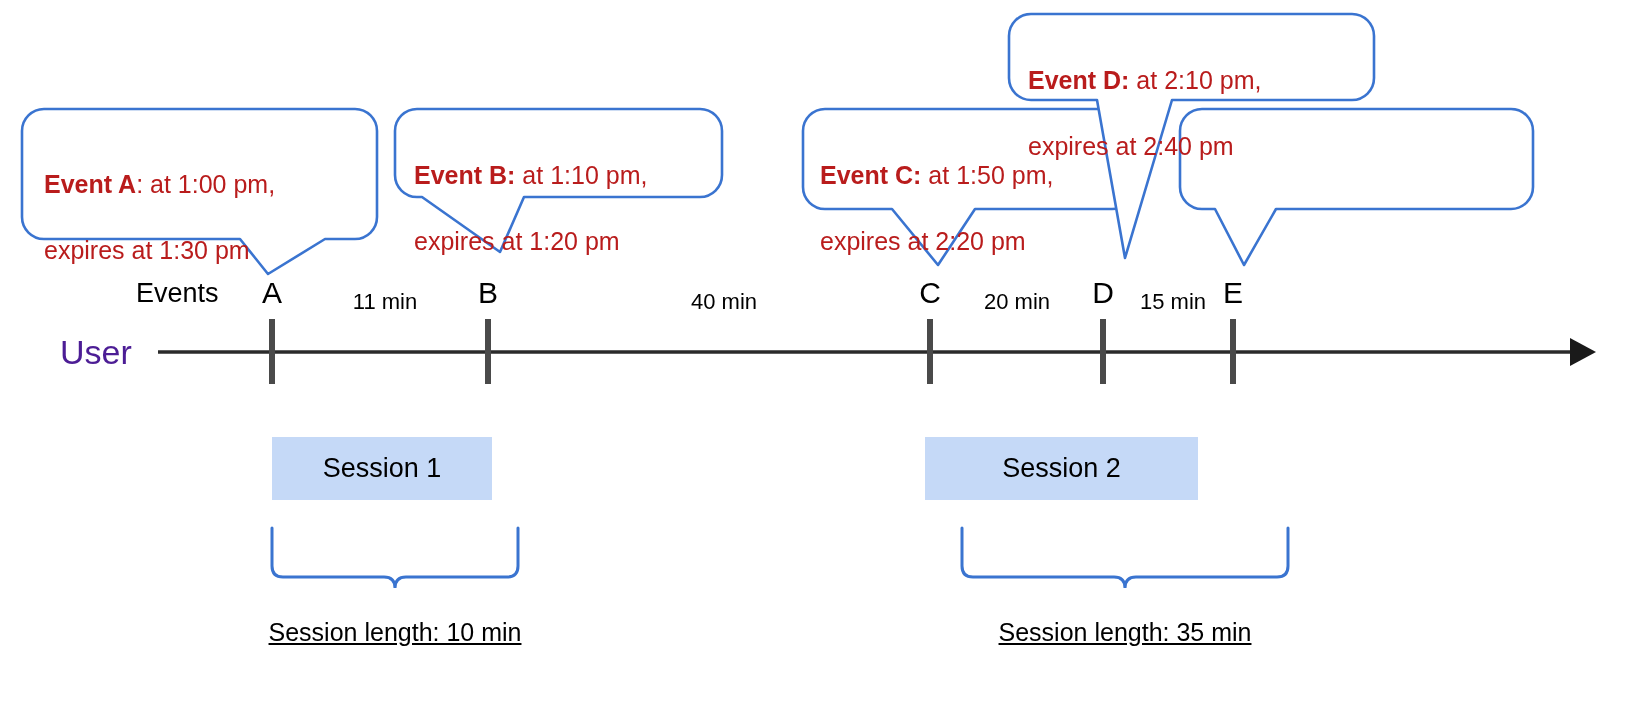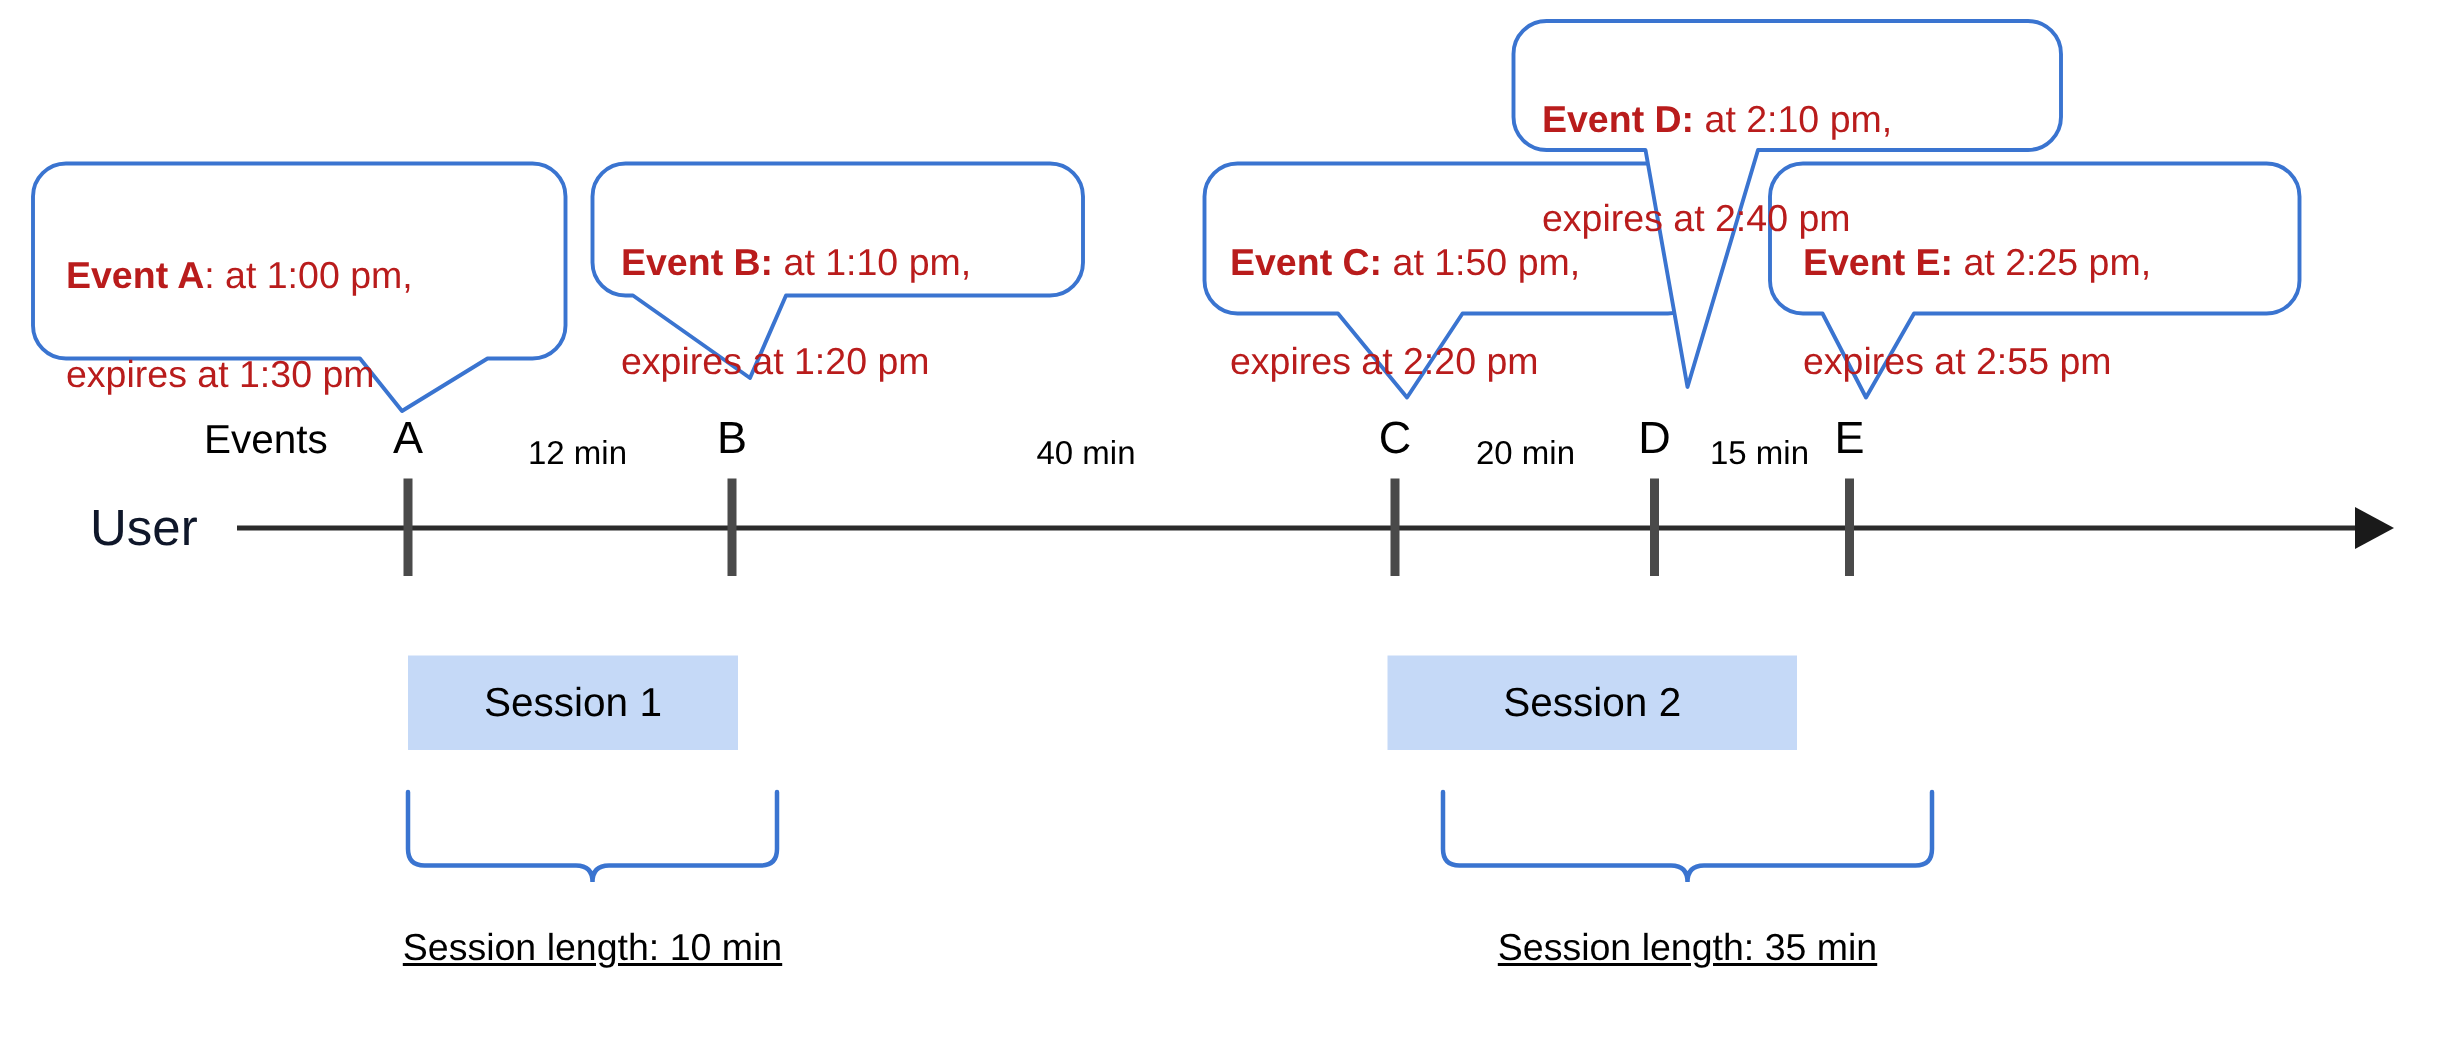--- a/index.html
+++ b/index.html
@@ -30,21 +30,21 @@
     line-height: 1.32;
     white-space: pre-line;
     font-family: "Liberation Sans", sans-serif;
   }
   .callout-text .lead {
     font-weight: bold;
   }
   .axis-label-big {
     position: absolute;
     font-size: 34px;
-    color: #0f172a;
+    color: #4c1d95;
     font-family: "Liberation Sans", sans-serif;
   }
   .axis-label-mid {
     position: absolute;
     font-size: 27px;
     color: #000000;
     font-family: "Liberation Sans", sans-serif;
   }
   .tick-letter {
     position: absolute;
@@ -135,36 +135,32 @@
   <div class="callout-text" style="left:820px; top:126px; width:320px;">
     <span class="lead">Event C:</span><span> at 1:50 pm,</span><br>
     <span>expires at 2:20 pm</span>
   </div>
 
   <div class="callout-text" style="left:1028px; top:31px; width:350px;">
     <span class="lead">Event D:</span><span> at 2:10 pm,</span><br>
     <span>expires at 2:40 pm</span>
   </div>
 
-  <div class="callout-text" style="left:1202px; top:126px; width:335px;">
-    <span class="lead">Event E:</span><span> at 2:25 pm,</span><br>
-    <span>expires at 2:55 pm</span>
-  </div>
 
   <div class="axis-label-mid" style="left:136px; top:278px;">Events</div>
 
   <div class="axis-label-big" style="left:60px; top:333px;">User</div>
 
   <div class="tick-letter" style="left:252px; top:276px; width:40px;">A</div>
   <div class="tick-letter" style="left:468px; top:276px; width:40px;">B</div>
   <div class="tick-letter" style="left:910px; top:276px; width:40px;">C</div>
   <div class="tick-letter" style="left:1083px; top:276px; width:40px;">D</div>
   <div class="tick-letter" style="left:1213px; top:276px; width:40px;">E</div>
 
-  <div class="gap-label" style="left:325px; top:289px; width:120px;">12 min</div>
+  <div class="gap-label" style="left:325px; top:289px; width:120px;">11 min</div>
   <div class="gap-label" style="left:664px; top:289px; width:120px;">40 min</div>
   <div class="gap-label" style="left:957px; top:289px; width:120px;">20 min</div>
   <div class="gap-label" style="left:1118px; top:289px; width:110px;">15 min</div>
 
   <div class="session-box" style="left:272px; top:437px; width:220px; height:63px;">
     <span>Session 1</span>
   </div>
 
   <div class="session-box" style="left:925px; top:437px; width:273px; height:63px;">
     <span>Session 2</span>

